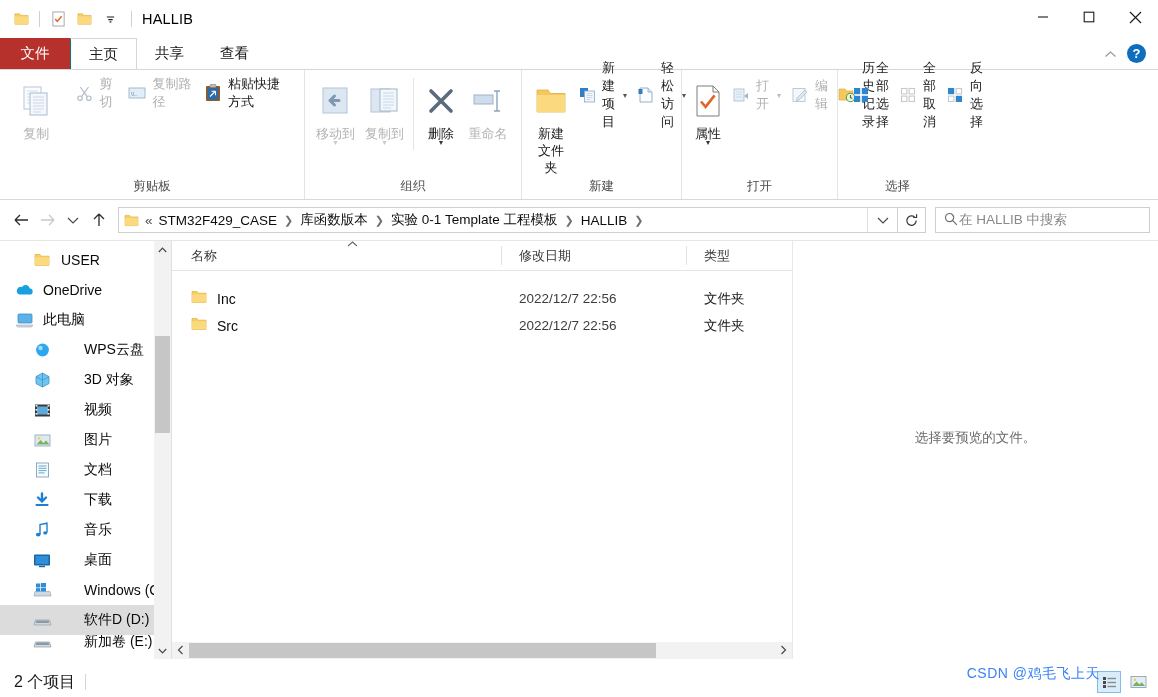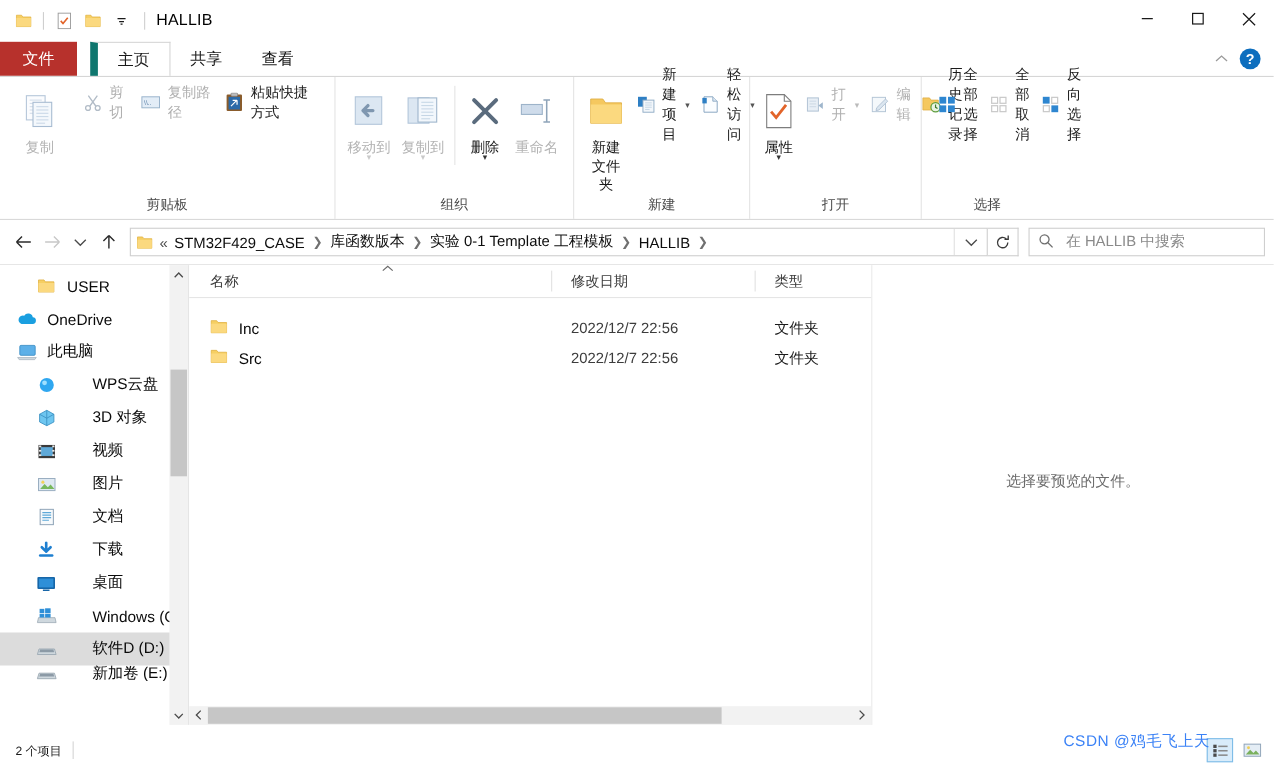--- a/index.html
+++ b/index.html
@@ -34,21 +34,21 @@
   .tab-file {
     width: 70px; background: #b7312c; color: #fff; display: flex;
     align-items: center; justify-content: center; font-size: 14.5px;
   }
   .tab {
     padding: 0 18px; display: flex; align-items: center; justify-content: center;
     font-size: 14.5px; color: #1a1a1a; position: relative; background: transparent;
   }
   .tab.active {
     background: #fff;
-    border-left: 7px solid #0f766e; border-right: 1px solid #d6d6d6; border-top: 1px solid #d6d6d6; margin-left: 12px;
+    border-left: 1px solid #0f766e; border-right: 1px solid #d6d6d6; border-top: 1px solid #d6d6d6;
   }
   .tabs-right { position: absolute; right: 6px; top: 0; height: 31px; display: flex; align-items: center; gap: 10px; padding-right: 6px;}
   .help-btn {
     width: 19px; height: 19px; border-radius: 50%; background: #0d6ebe; color: #fff;
     font-size: 13px; display: flex; align-items: center; justify-content: center; font-weight: bold;
   }
 
   
   .ribbon {
     height: 131px; background: #fff; border-top: 1px solid #d6d6d6; border-bottom: 1px solid #d9d9d9;
@@ -83,21 +83,21 @@
   }
   .crumb-folder { width: 24px; display: flex; align-items: center; justify-content: center; flex: 0 0 24px;}
   .crumbs { display: flex; align-items: center; flex: 1; font-size: 13.5px; color: #0d0d0d; overflow: hidden; white-space: nowrap;}
   .crumb { padding: 0 3px; }
   .crumb-sep { color: #707070; font-size: 11px; padding: 0 4px; }
   .crumb-dbl { color: #4a4a4a; padding: 0 3px 0 2px; font-size: 13.5px;}
   .addr-dd { width: 30px; display:flex; align-items:center; justify-content:center; border-left: 1px solid #e0e0e0; height:100%;}
   .refresh-btn { width: 28px; height: 26px; display: flex; align-items: center; justify-content: center; border: 1px solid #cfcfcf; border-left: none;}
   .searchbox {
     width: 215px; height: 26px; border: 1px solid #cfcfcf; margin-left: 9px;
-    display: flex; align-items: center; gap: 11px; padding: 0 8px; font-size: 13.5px; color: #8a8a8a;
+    display: flex; align-items: center; gap: 1px; padding: 0 8px; font-size: 13.5px; color: #8a8a8a;
   }
 
   
   .main { display: flex; height: 419px; border-top: 1px solid #e6e6e6; }
   .navpane { width: 171px; position: relative; background: #fff; padding-top: 4px; overflow: hidden;}
   .navitem {
     height: 30px; display: flex; align-items: center; gap: 9px; font-size: 14px; color: #0a0a0a;
     padding-left: 14px; white-space: nowrap;
   }
   .navitem.indent1 { padding-left: 32px; }
@@ -130,21 +130,21 @@
   .hscroll .hthumb { height: 15px; background: #c6c6c6; }
 
   .previewpane { flex: 1; border-left: 1px solid #e8e8e8; display: flex; align-items: center; justify-content: center; background:#fff; }
   .preview-text { font-size: 13.5px; color: #6b6b6b; margin-top: -24px;}
 
   
   .statusbar {
     position: absolute; left: 0; right: 0; bottom: 0; height: 30px;
     display: flex; align-items: center; background: #fff; padding-left: 14px; gap: 10px;
   }
-  .status-text { font-size: 11px; color: #1a1a1a; }
+  .status-text { font-size: 16px; color: #1a1a1a; }
   .status-div { width: 1px; height: 16px; background: #d5d5d5; }
   .status-right { position: absolute; right: 8px; top: 0; height: 30px; display: flex; align-items: center; gap: 5px; }
   .viewbtn { width: 24px; height: 22px; display: flex; align-items: center; justify-content: center; }
   .viewbtn.active { border: 1px solid #7fbde8; background: #d9ecfa; }
 
   .watermark {
     position: absolute; right: 58px; bottom: 14px; font-size: 14px; color: #3b82f6;
     letter-spacing: .5px; pointer-events: none;
   }
 </style>
@@ -610,20 +610,30 @@
         <span>文档</span>
       </div>
       <div class="navitem indent2">
         <span class="navicon">
           <svg width="16" height="16" viewBox="0 0 16 16">
               <path d="M8 1.5v8m0 0l-4-4m4 4l4-4" stroke="#1e7fd0" stroke-width="2.4" fill="none" stroke-linecap="round" stroke-linejoin="round"></path>
               <path d="M2.5 13h11" stroke="#1e7fd0" stroke-width="2.2" stroke-linecap="round"></path>
             </svg>
         </span>
         <span>下载</span>
+      </div>
+      <div class="navitem indent2">
+        <span class="navicon">
+          <svg width="14" height="16" viewBox="0 0 14 16">
+              <path d="M5 12.5V2.5l7-1.3v9.6" fill="none" stroke="#1e7fd0" stroke-width="1.4"></path>
+              <ellipse cx="3.2" cy="12.6" rx="2.3" ry="1.9" fill="#1e7fd0"></ellipse>
+              <ellipse cx="10.2" cy="10.9" rx="2" ry="1.7" fill="#1e7fd0"></ellipse>
+            </svg>
+        </span>
+        <span>音乐</span>
       </div>
       <div class="navitem indent2">
         <span class="navicon">
           <svg width="18" height="15" viewBox="0 0 18 15">
               <rect x="1" y="1.5" width="16" height="11" rx="1" fill="#1766a8"></rect>
               <rect x="2.5" y="3" width="13" height="8" fill="#2e8fd8"></rect>
               <path d="M6 13.5h6" stroke="#1766a8" stroke-width="1.4"></path>
             </svg>
         </span>
         <span>桌面</span>

